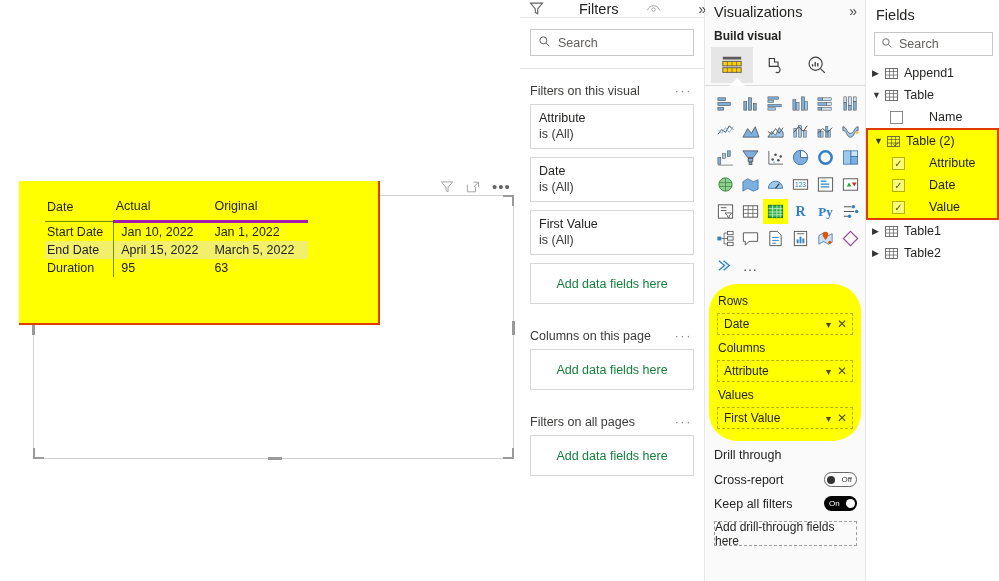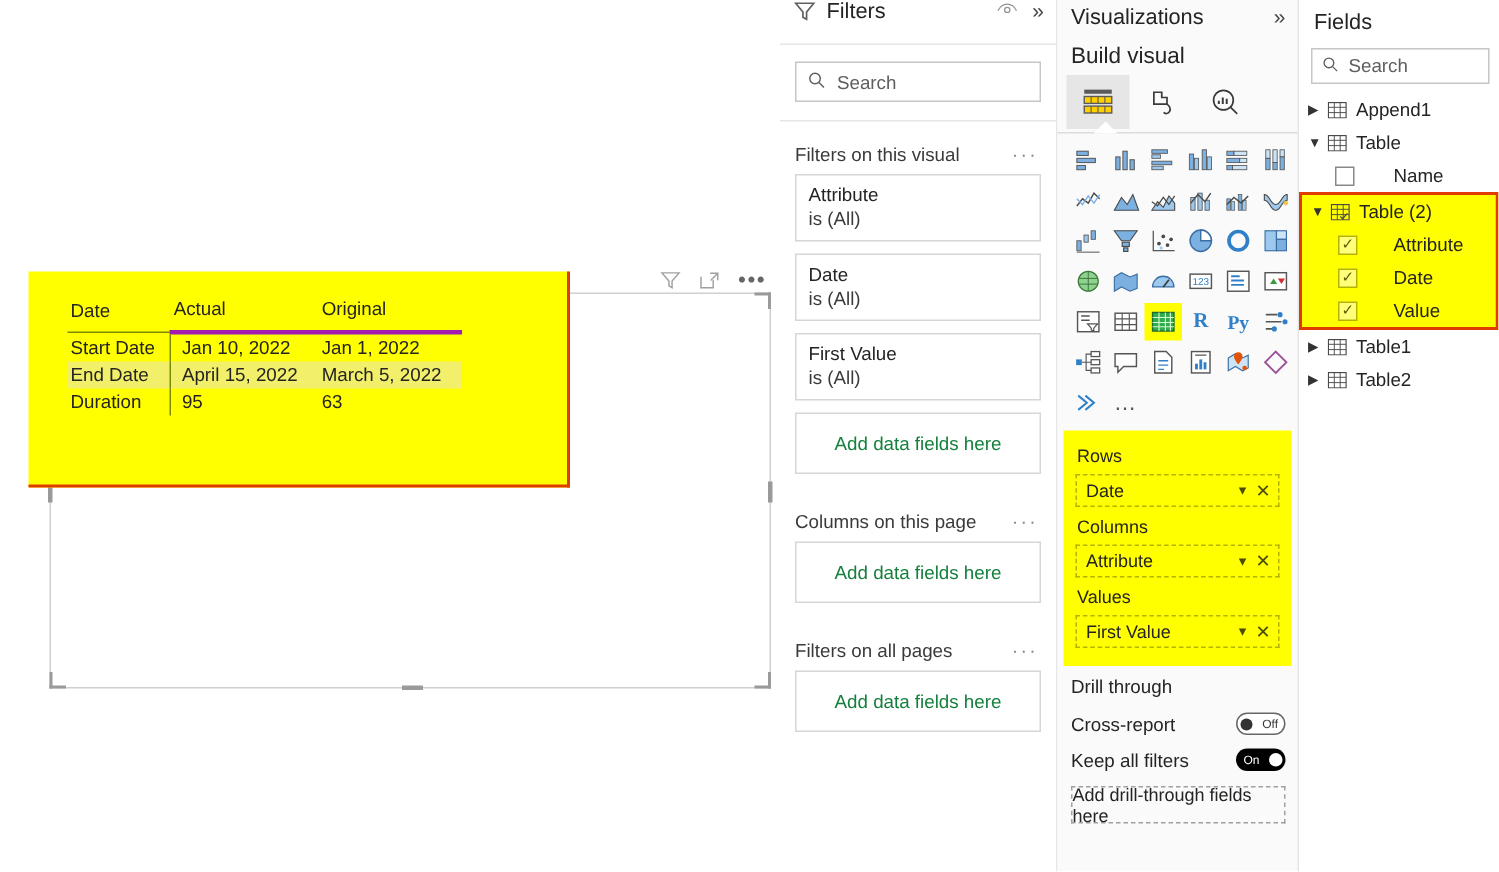--- a/index.html
+++ b/index.html
@@ -55,22 +55,23 @@
   table.mx td.rowhdr { padding-right: 10px; border-right: 1px solid #7a8b00; }
   table.mx td.c1 { padding-left: 7px; }
   tr.row-hover td { background: #f2f06a; }
 
   
   #filters-pane {
     position: absolute; left: 520px; top: 0; width: 185px; height: 581px;
     background: #ffffff; border-right: 1px solid #e6e6e6;
   }
   .fp-header {
-    display: flex; align-items: flex-start; height: 30px; padding: 0 8px 0 9px;
+    display: flex; align-items: center; height: 18px; padding: 0 8px 0 9px;
     border-bottom: 1px solid #e6e6e6;
+    gap: 28px;
   }
   .fp-title { font-size: 14.5px; font-weight: 400; margin-left: 7px; flex: 1; color: #252423;}
   .fp-ico { opacity: .72; display: flex; align-items: center; }
   .chev2 { font-size: 14px; color: #444; margin-left: 9px; line-height: 1; }
   .search-box {
     margin: 11px 10px 0 10px; height: 27px; border: 1px solid #c8c6c4;
     display: flex; align-items: center; padding: 0 7px; background: #fff;
   }
   .search-box .sp { margin-left: 7px; color: #605e5c; font-size: 12.5px; }
   .search-div { margin-top: 12px; border-bottom: 1px solid #e6e6e6; }
@@ -92,41 +93,41 @@
     font-size: 12.5px; color: #15803d; background: #fff;
   }
 
   
   #viz-pane {
     position: absolute; left: 705px; top: 0; width: 161px; height: 581px;
     background: #fafafa; border-right: 1px solid #e6e6e6;
   }
   .vp-header { display: flex; align-items: flex-start; height: 26px; padding: 4px 8px 0 9px; }
   .vp-title { font-size: 14.5px; flex: 1; color: #252423; }
-  .build-label { font-size: 15px; padding: 3px 0 2px 9px; color: #252423; }
+  .build-label { font-size: 12px; padding: 3px 0 2px 9px; color: #252423; font-weight: bold; }
   .tabrow { display: flex; align-items: center; height: 40px; padding: 0 6px; position: relative;}
   .tabbtn {
     width: 42px; height: 36px; display: flex; align-items: center; justify-content: center;
   }
   .tabbtn.sel { background: #e6e6e6; }
   .tab-pointer {
     position: absolute; left: 24px; bottom: -1px; width: 0; height: 0;
     border-left: 8px solid transparent; border-right: 8px solid transparent;
     border-bottom: 8px solid #ffffff; z-index: 3;
   }
   .tab-sep { border-bottom: 1px solid #dcdcdc; margin: 0; }
   .icon-grid {
     display: grid; grid-template-columns: repeat(6, 25px); gap: 2px 0px;
     padding: 5px 0 2px 8px;
   }
   .vi-cell {
     width: 25px; height: 25px; display: flex; align-items: center; justify-content: center;
   }
   .vi-cell.sel { background: #ffff00; }
-  .fieldwell-block { background: #ffff00; margin: 4px 4px 0 4px; padding: 6px 8px 10px 8px; }
+  .fieldwell-block { background: #ffff00; margin: 4px 4px 0 4px; padding: 6px 8px 10px 8px; border-radius: 28px; }
   .fw-label { font-size: 12px; color: #252423; padding: 4px 0 5px 1px; }
   .fw-pill {
     border: 1px dashed #b3b300; background: #ffff00; height: 22px;
     display: flex; align-items: center; padding: 0 5px 0 6px; margin-bottom: 2px;
   }
   .fw-pill .nm { flex: 1; font-size: 12px; color: #252423; }
   .fw-pill .cv { color: #4c4c00; font-size: 10px; margin-right: 6px; }
   .fw-pill .xx { color: #4c4c00; font-size: 12px; }
   .dt-section { padding: 4px 8px 0 9px; }
   .dt-title { font-size: 12.5px; color: #252423; padding: 3px 0 7px 0; }

